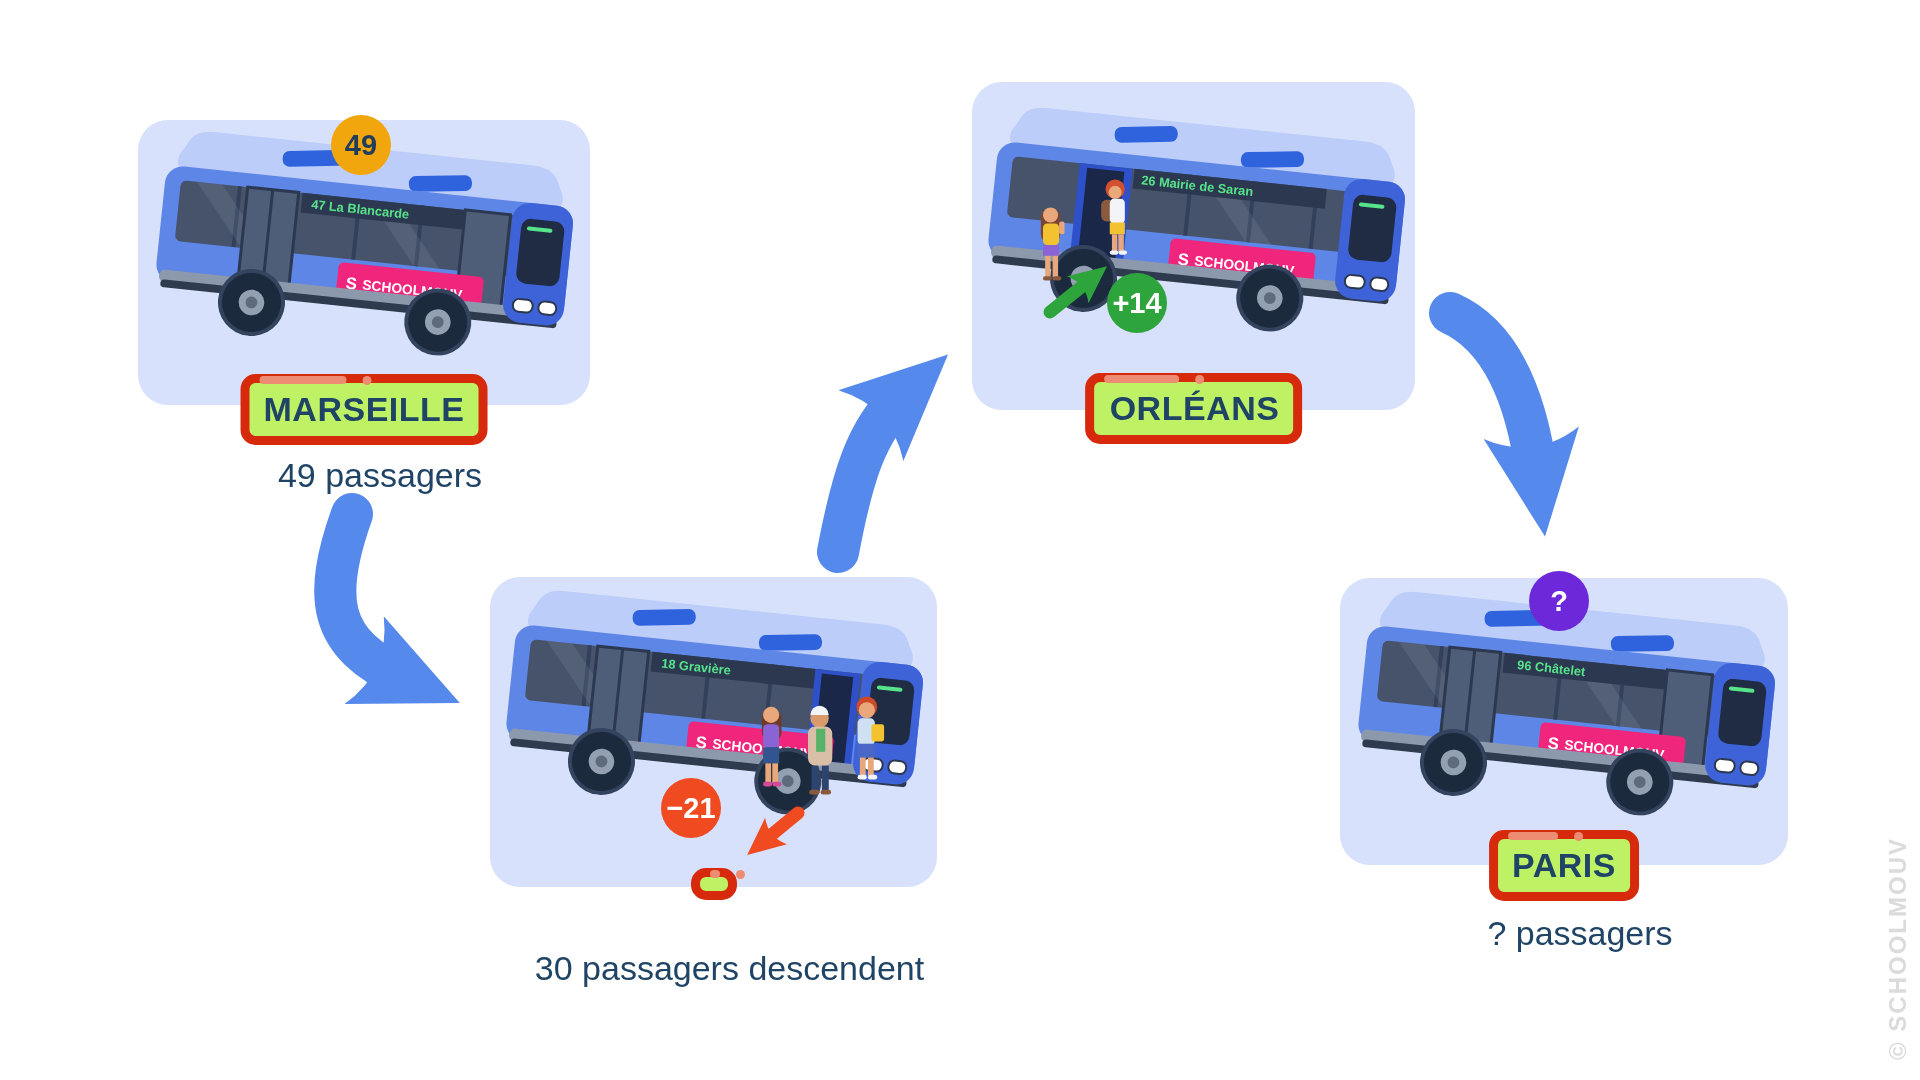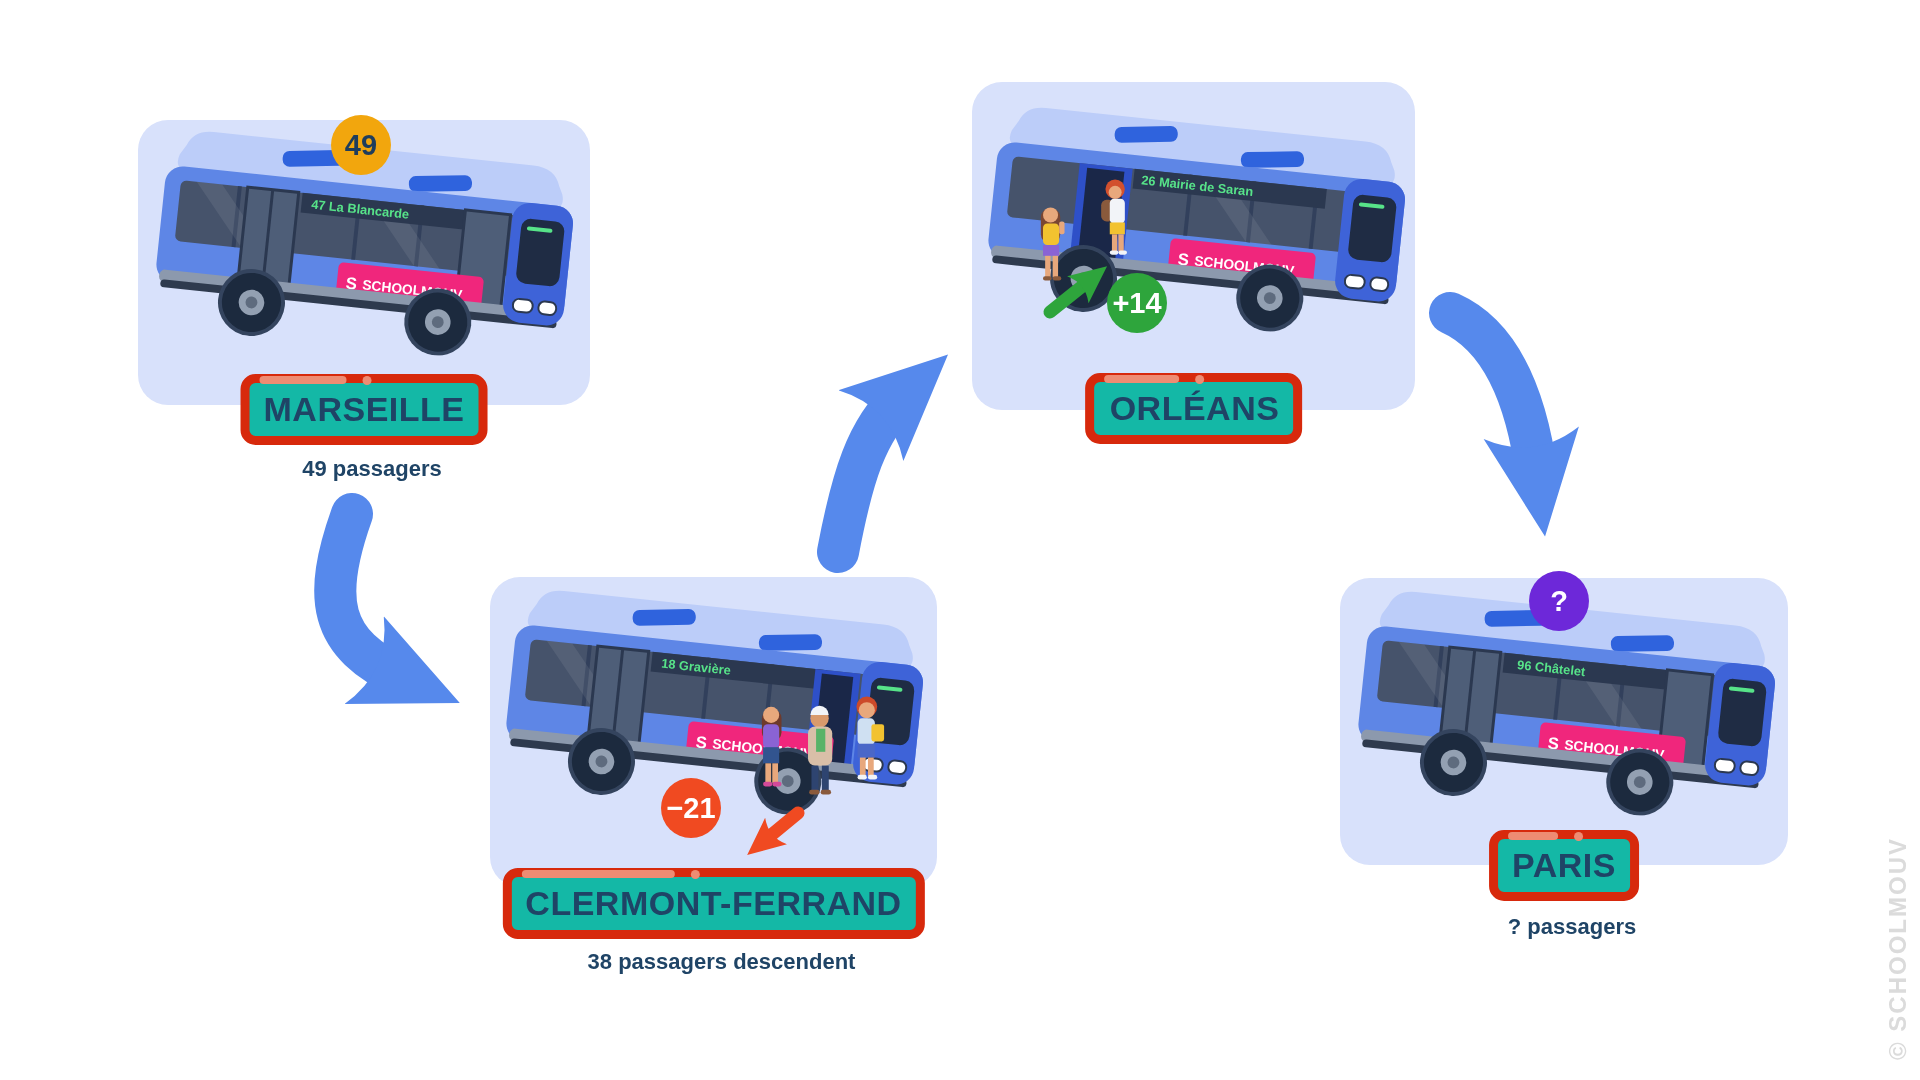--- a/index.html
+++ b/index.html
@@ -25,34 +25,34 @@
 
   .badge{position:absolute;width:62px;height:62px;}
   #card-marseille .badge{left:192px;top:-6px;}
   #card-clermont  .badge{left:170px;top:200px;}
   #card-orleans   .badge{left:134px;top:190px;}
   #card-paris     .badge{left:188px;top:-8px;}
   .badge text{font-family:"Liberation Sans", sans-serif;font-weight:bold;font-size:29px;}
 
   .sign{
     position:absolute;left:50%;transform:translateX(-50%);
-    background:#14b8a6;border:9px solid #D7290C;border-radius:15px;
+    background:#bef264;border:9px solid #D7290C;border-radius:15px;
     padding:7px 14px;white-space:nowrap;
     font-weight:bold;font-size:34px;color:#1F4466;letter-spacing:.5px;
   }
   #card-marseille .sign{top:254px;}
   #card-clermont  .sign{top:291px;}
   #card-orleans   .sign{top:291px;padding-left:16px;}
   #card-paris     .sign{top:252px;text-align:center;}
   .sign-dash{position:absolute;top:-7px;left:10px;width:38%;height:8px;background:#EE8C73;border-radius:5px;}
   .sign-dot{position:absolute;top:-7px;left:calc(38% + 26px);width:9px;height:9px;background:#EE8C73;border-radius:50%;}
 
   .caption{
-    position:absolute;left:8px;width:100%;text-align:center;
-    font-weight:bold;font-size:22px;color:#1F4466;
+    position:absolute;left:16px;width:100%;text-align:center;
+    font-weight:normal;font-size:34px;color:#1F4466;
   }
   #card-marseille .caption{top:336px;}
   #card-clermont  .caption{top:372px;}
   #card-orleans   .caption{top:372px;}
   #card-paris     .caption{top:336px;}
 
   #connectors{position:absolute;left:0;top:0;z-index:0;}
   .card{z-index:1;}
   .flow-arrow{position:absolute;}
   #card-clermont .flow-arrow{left:228px;top:222px;}
@@ -234,23 +234,22 @@
   <svg class="flow-arrow" width="100" height="90" viewBox="0 0 100 90">
     <path d="M 80 14 L 46 42" fill="none" stroke-width="13" stroke-linecap="round" marker-end="url(#ah-red)" stroke="#F04A21"></path>
   </svg>
   <svg class="badge" viewBox="0 0 62 62">
     <circle cx="31" cy="31" r="30" fill="#F04A21"></circle>
     <text x="31" y="41" text-anchor="middle" fill="#FFFFFF">−21</text>
   </svg>
   <div class="sign">
     <span class="sign-dash"></span>
     <span class="sign-dot"></span>
-    <span>CLERMONT-FERRAND</span>
-  </div>
-  <div class="caption">38 passagers descendent</div>
+  </div>
+  <div class="caption">30 passagers descendent</div>
 </div>
 
 <div class="card" id="card-orleans">
   <div class="bus-wrap">
     <svg class="bus" viewBox="0 0 430 214">
       <path d="M56 12 L382 12 Q404 12 410 30 L414 38 Q420 56 396 56 L40 56 Q18 56 24 38 L30 28 Q36 12 56 12 Z" fill="#BCCDF9"></path>
       <g fill="#2F63DD">
         <rect x="128" y="20" width="64" height="16" rx="7" transform="rotate(-7 160 28)"></rect>
         <rect x="258" y="32" width="64" height="16" rx="7" transform="rotate(-7 290 40)"></rect>
       </g>

